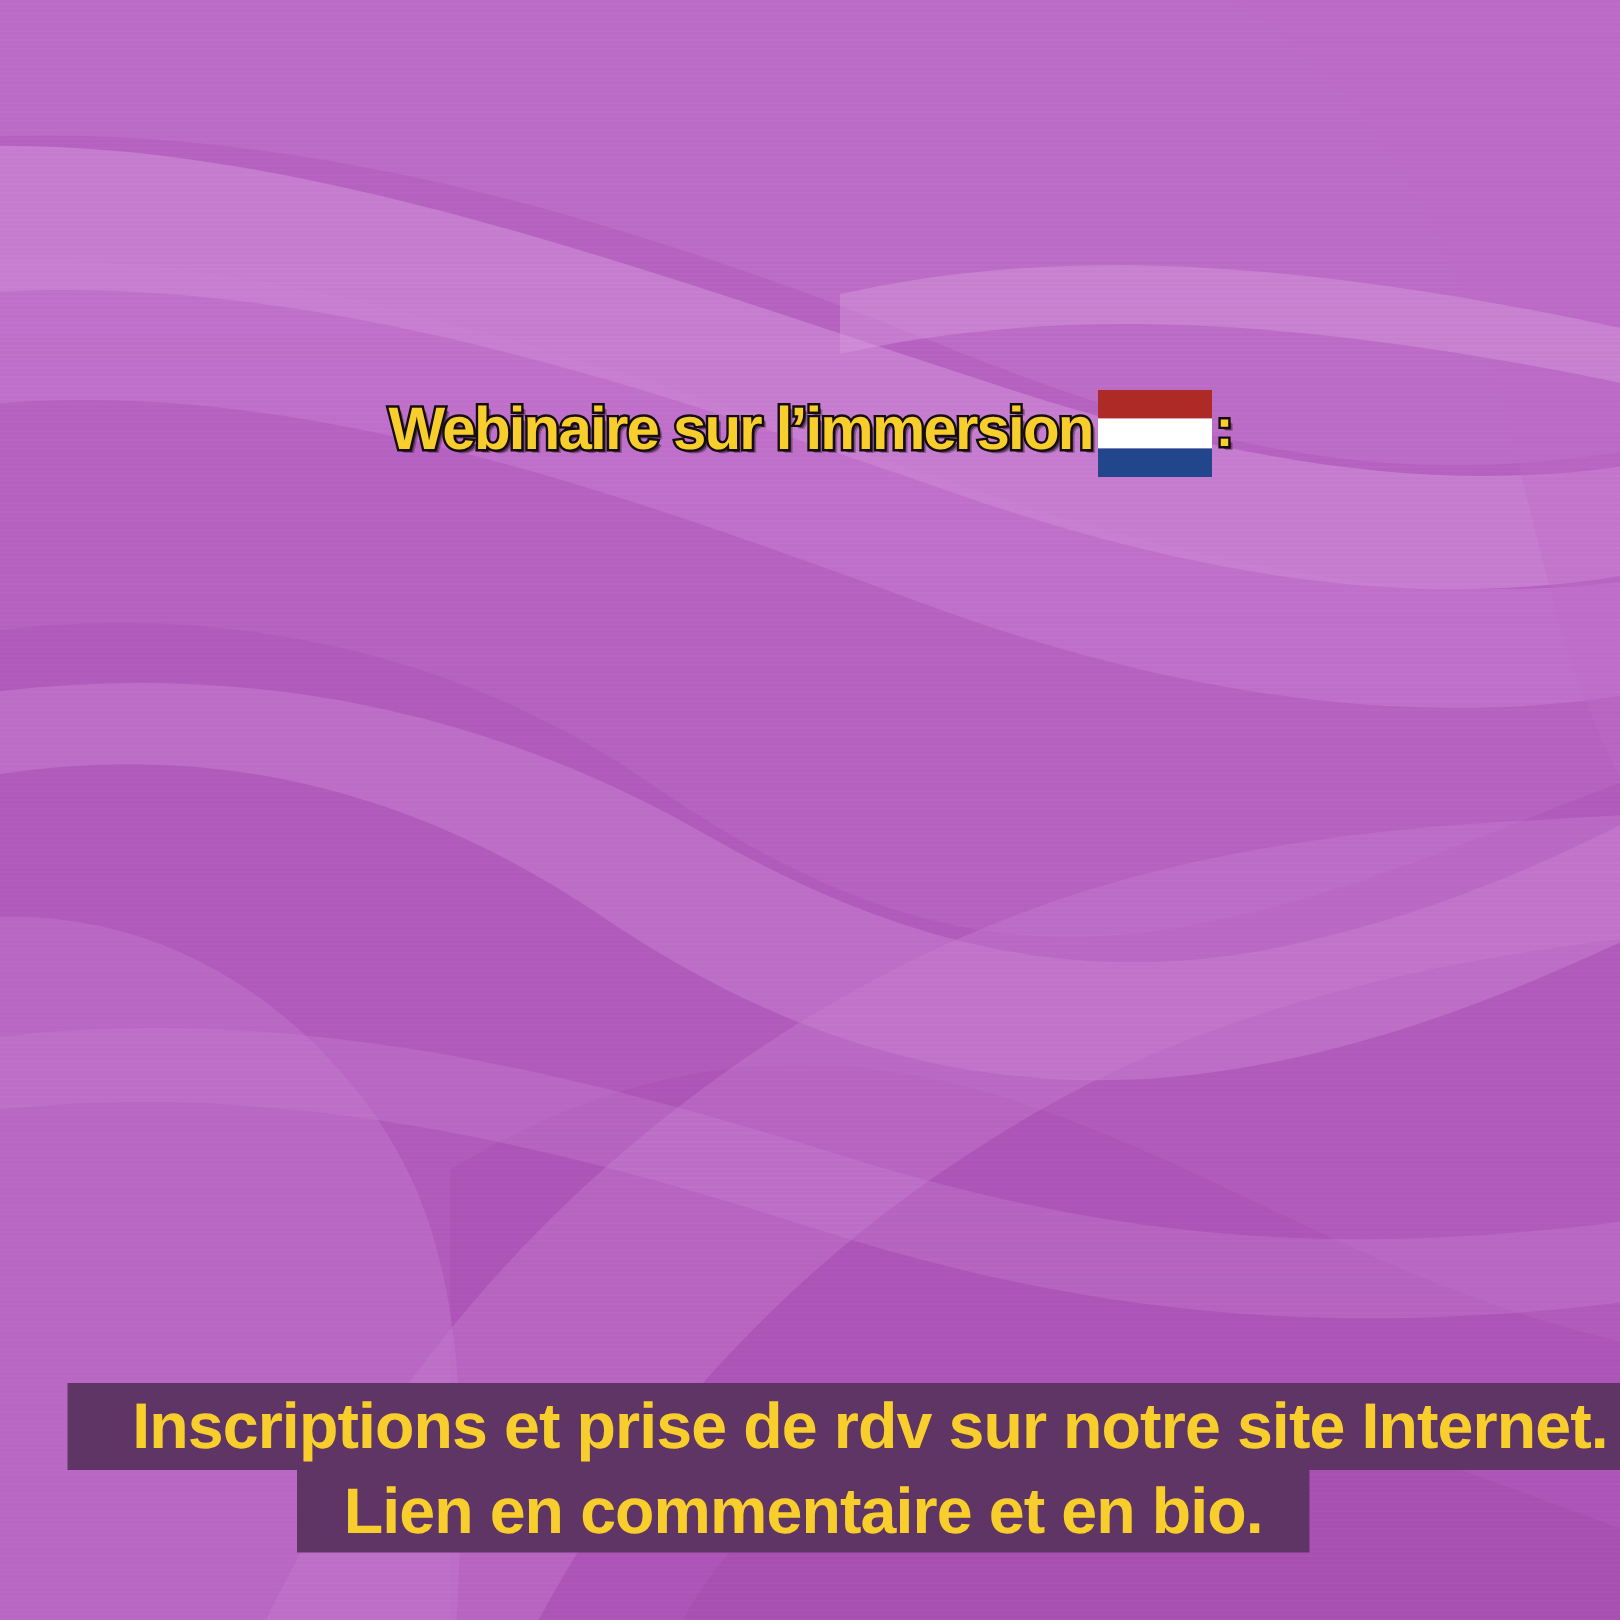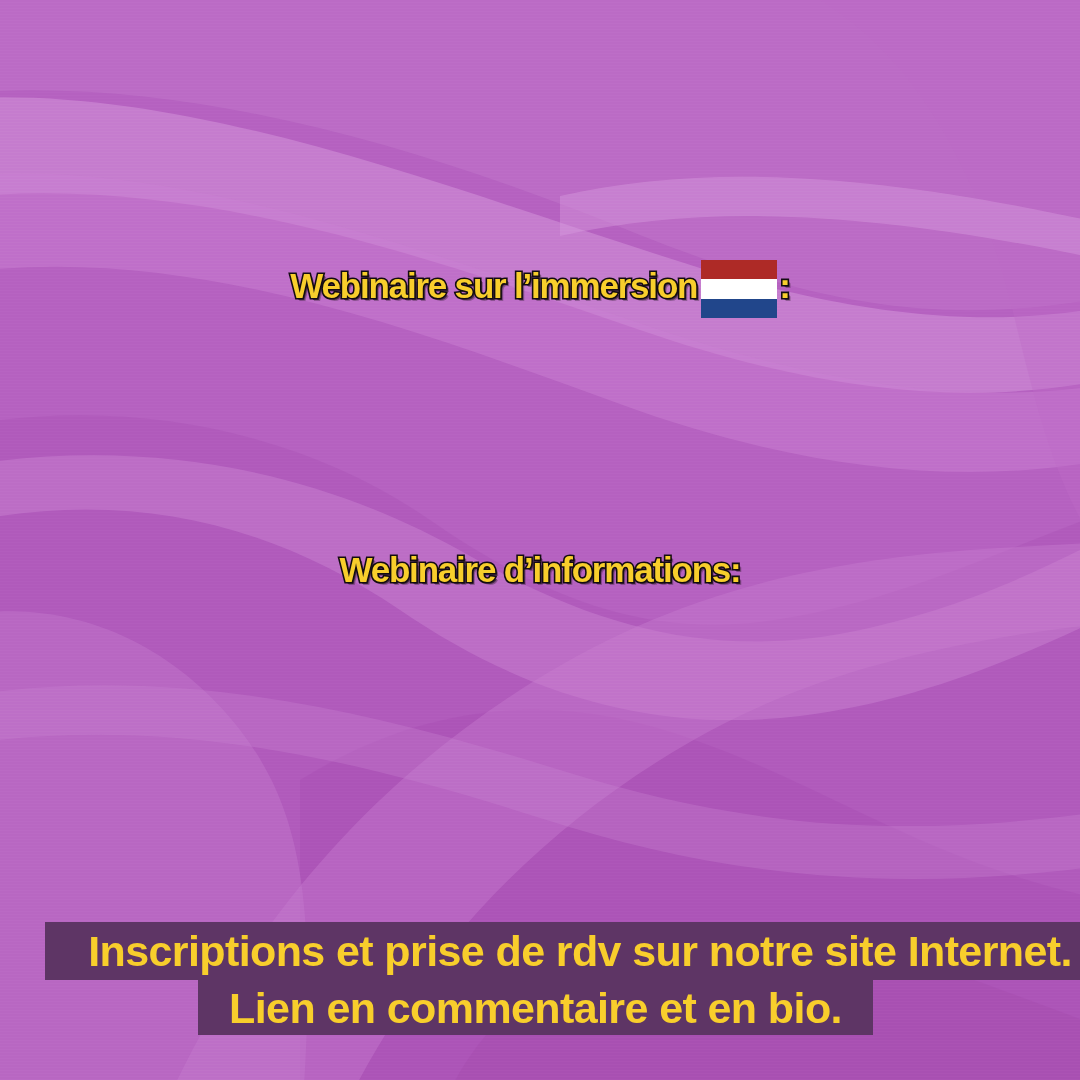--- a/index.html
+++ b/index.html
@@ -197,32 +197,31 @@
                L 1140,860 C 900,898 720,876 540,818 C 340,754 150,712 -60,748 Z" fill="#c882d0" opacity="0.34"></path>
     </g>
   </svg>
 
   <div id="grain"></div>
 
   <div id="content">
 
     <div class="headline-block" id="block-1">
       <div class="title-row">
-        <span class="hl-line" style="font-size: 35px;">Webinaire sur l’immersion</span>
+        <span class="hl-line" style="font-size: 40px;">Webinaire sur l’immersion</span>
         <span class="flag-nl">
           <i class="s-red"></i>
           <i class="s-white"></i>
           <i class="s-blue"></i>
         </span>
         <span class="hl-line" style="font-size: 35px;">:</span>
       </div>
     </div>
 
     <div class="headline-block" id="block-2">
-      <span class="hl-line" style="font-size: 35px;">Webinaire d’informations:</span>
     </div>
 
   </div>
 
   <div id="footer-banner">
     <div class="banner-row" id="banner-line-1">
       <span class="banner-text">Inscriptions et prise de rdv sur notre site Internet.</span>
     </div>
     <div class="banner-row" id="banner-line-2">
       <span class="banner-text">Lien en commentaire et en bio.</span>

